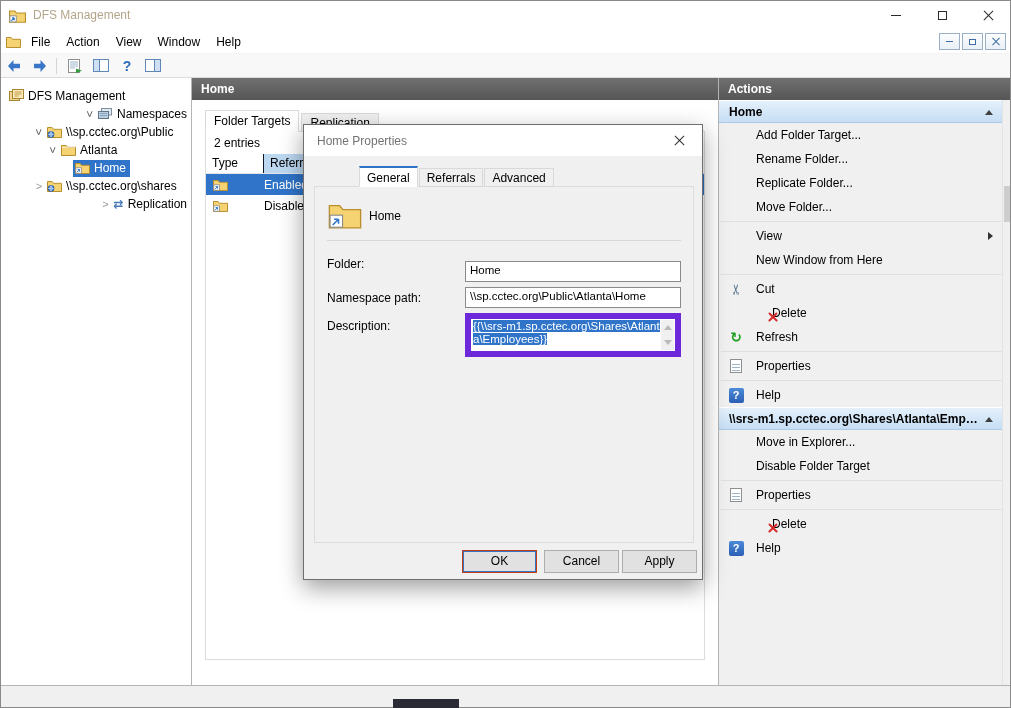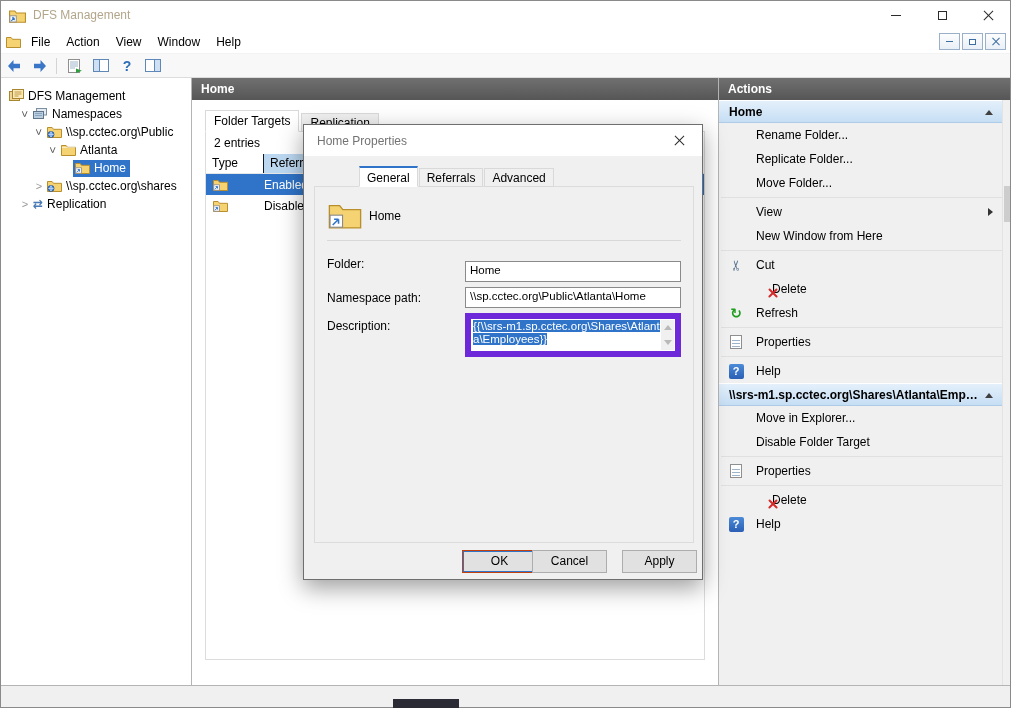--- a/index.html
+++ b/index.html
@@ -46,21 +46,21 @@
   .actions-panel{position:absolute;left:718px;top:78px;width:293px;height:608px;background:#f0f0f0;border-left:1px solid #b4b4b4;border-bottom:1px solid #b4b4b4;}
   .bottom-strip{position:absolute;left:0;top:686px;width:100%;height:22px;background:#f0f0f0;}
   .taskbar-peek{position:absolute;left:393px;bottom:0;width:66px;height:9px;background:#2b2b36;z-index:95;}
 
   
   .trow{height:18px;display:flex;align-items:center;white-space:nowrap;}
   .chev{width:12px;font-size:11px;color:#9a9a9a;display:inline-flex;justify-content:center;flex:none;}
   .chev.exp{color:#4d4d4d;transform:rotate(90deg);}
   .nod{display:inline-flex;align-items:center;gap:4px;padding:1px 4px 2px 2px;}
   .nod.sel{background:#2f74c9;color:#fff;}
-  .p0{padding-left:7px;} .p1{padding-left:19px;} .p2{padding-left:33px;} .p3{padding-left:47px;} .p4{padding-left:73px;} 
+  .p0{padding-left:7px;} .p1{padding-left:19px;justify-content:flex-end;} .p2{padding-left:33px;} .p3{padding-left:47px;} .p4{padding-left:73px;} 
   .glyph-ic{font-size:12px;line-height:1;color:#4a7ab5;font-weight:bold;}
 
   
   .pane-header{height:22px;background:linear-gradient(#707070,#565656);color:#fff;font-weight:bold;line-height:22px;padding-left:9px;}
   .ctabs{position:absolute;left:13px;top:32px;height:22px;display:flex;align-items:flex-end;z-index:2;}
   .ctab{padding:0 8px;border:1px solid #d9d9d9;background:#f0f0f0;height:19px;line-height:18px;margin-right:2px;}
   .ctab.active{background:#fff;height:22px;line-height:21px;border-bottom:1px solid #fff;}
   .listbox{position:absolute;left:13px;top:53px;width:500px;height:529px;border:1px solid #dcdcdc;background:#fff;}
   .entries{height:22px;line-height:22px;padding-left:8px;}
   .lv-header{display:flex;height:20px;border-bottom:1px solid #e6e6e6;}
@@ -88,21 +88,21 @@
   .lab1{top:70px;} .lab2{top:104px;} .lab3{top:132px;}
   .box1{top:74px;} .box2{top:100px;}
   .descbox{position:absolute;left:150px;top:126px;width:216px;height:44px;background:#fff;border:6px solid #6d28d9;padding:1px 15px 1px 2px;font-size:11.5px;line-height:13px;}
   .sel-text{background:#2f74c9;color:#fff;word-break:break-all;}
   .mini-scroll{position:absolute;right:1px;top:1px;bottom:1px;width:13px;background:#f0f0f0;}
   .msa{position:absolute;left:3px;width:0;height:0;border-left:4px solid transparent;border-right:4px solid transparent;}
   .msa.up{top:5px;border-bottom:5px solid #b9b9b9;}
   .msa.dn{bottom:5px;border-top:5px solid #b9b9b9;}
   .dlg-btn{position:absolute;top:425px;width:75px;height:23px;background:#e1e1e1;border:1px solid #adadad;font-size:12px;text-align:center;line-height:21px;font-family:inherit;}
   .dlg-btn.default{border:1px solid #c2410c;box-shadow:inset 0 0 0 1px #2f74c9;}
-  .btn-ok{left:158px;} .btn-cancel{left:228px;} .btn-apply{left:318px;}
+  .btn-ok{left:158px;} .btn-cancel{left:240px;} .btn-apply{left:318px;}
 
   
   .actions-body{position:absolute;left:0;top:22px;right:9px;bottom:0;overflow:hidden;}
   .asec-header{height:23px;line-height:22px;background:linear-gradient(#e4f0fb,#c6def4);border-top:1px solid #fff;border-bottom:1px solid #aecbe8;font-weight:bold;padding:0 24px 0 10px;position:relative;display:flex;align-items:center;}
   .asec-header .hdr-label{flex:1;min-width:0;white-space:nowrap;overflow:hidden;text-overflow:ellipsis;}
   .up-arrow{position:absolute;right:9px;top:9px;width:0;height:0;border-left:4px solid transparent;border-right:4px solid transparent;border-bottom:5px solid #404040;}
   .ai{height:24px;display:flex;align-items:center;padding-left:37px;position:relative;}
   .ai-ic{position:absolute;left:9px;top:4px;width:16px;height:16px;display:flex;align-items:center;justify-content:center;line-height:1;}
   .asep{border-top:1px solid #e0e0e0;margin:2px 0 2px 2px;}
   .submenu-arrow{position:absolute;right:9px;top:8px;width:0;height:0;border-top:4px solid transparent;border-bottom:4px solid transparent;border-left:5px solid #333;}
@@ -396,20 +396,23 @@
   <div class="pane-header">Actions</div>
 
   <div class="actions-body">
 
     <div class="asec-header">
       <span class="hdr-label">Home</span>
       <span class="up-arrow"></span>
     </div>
 
     <div class="ai">
+      <span>Add Folder Target...</span>
+    </div>
+    <div class="ai">
       <span>Rename Folder...</span>
     </div>
     <div class="ai">
       <span>Replicate Folder...</span>
     </div>
     <div class="ai">
       <span>Move Folder...</span>
     </div>
     <div class="asep"></div>
     <div class="ai">

